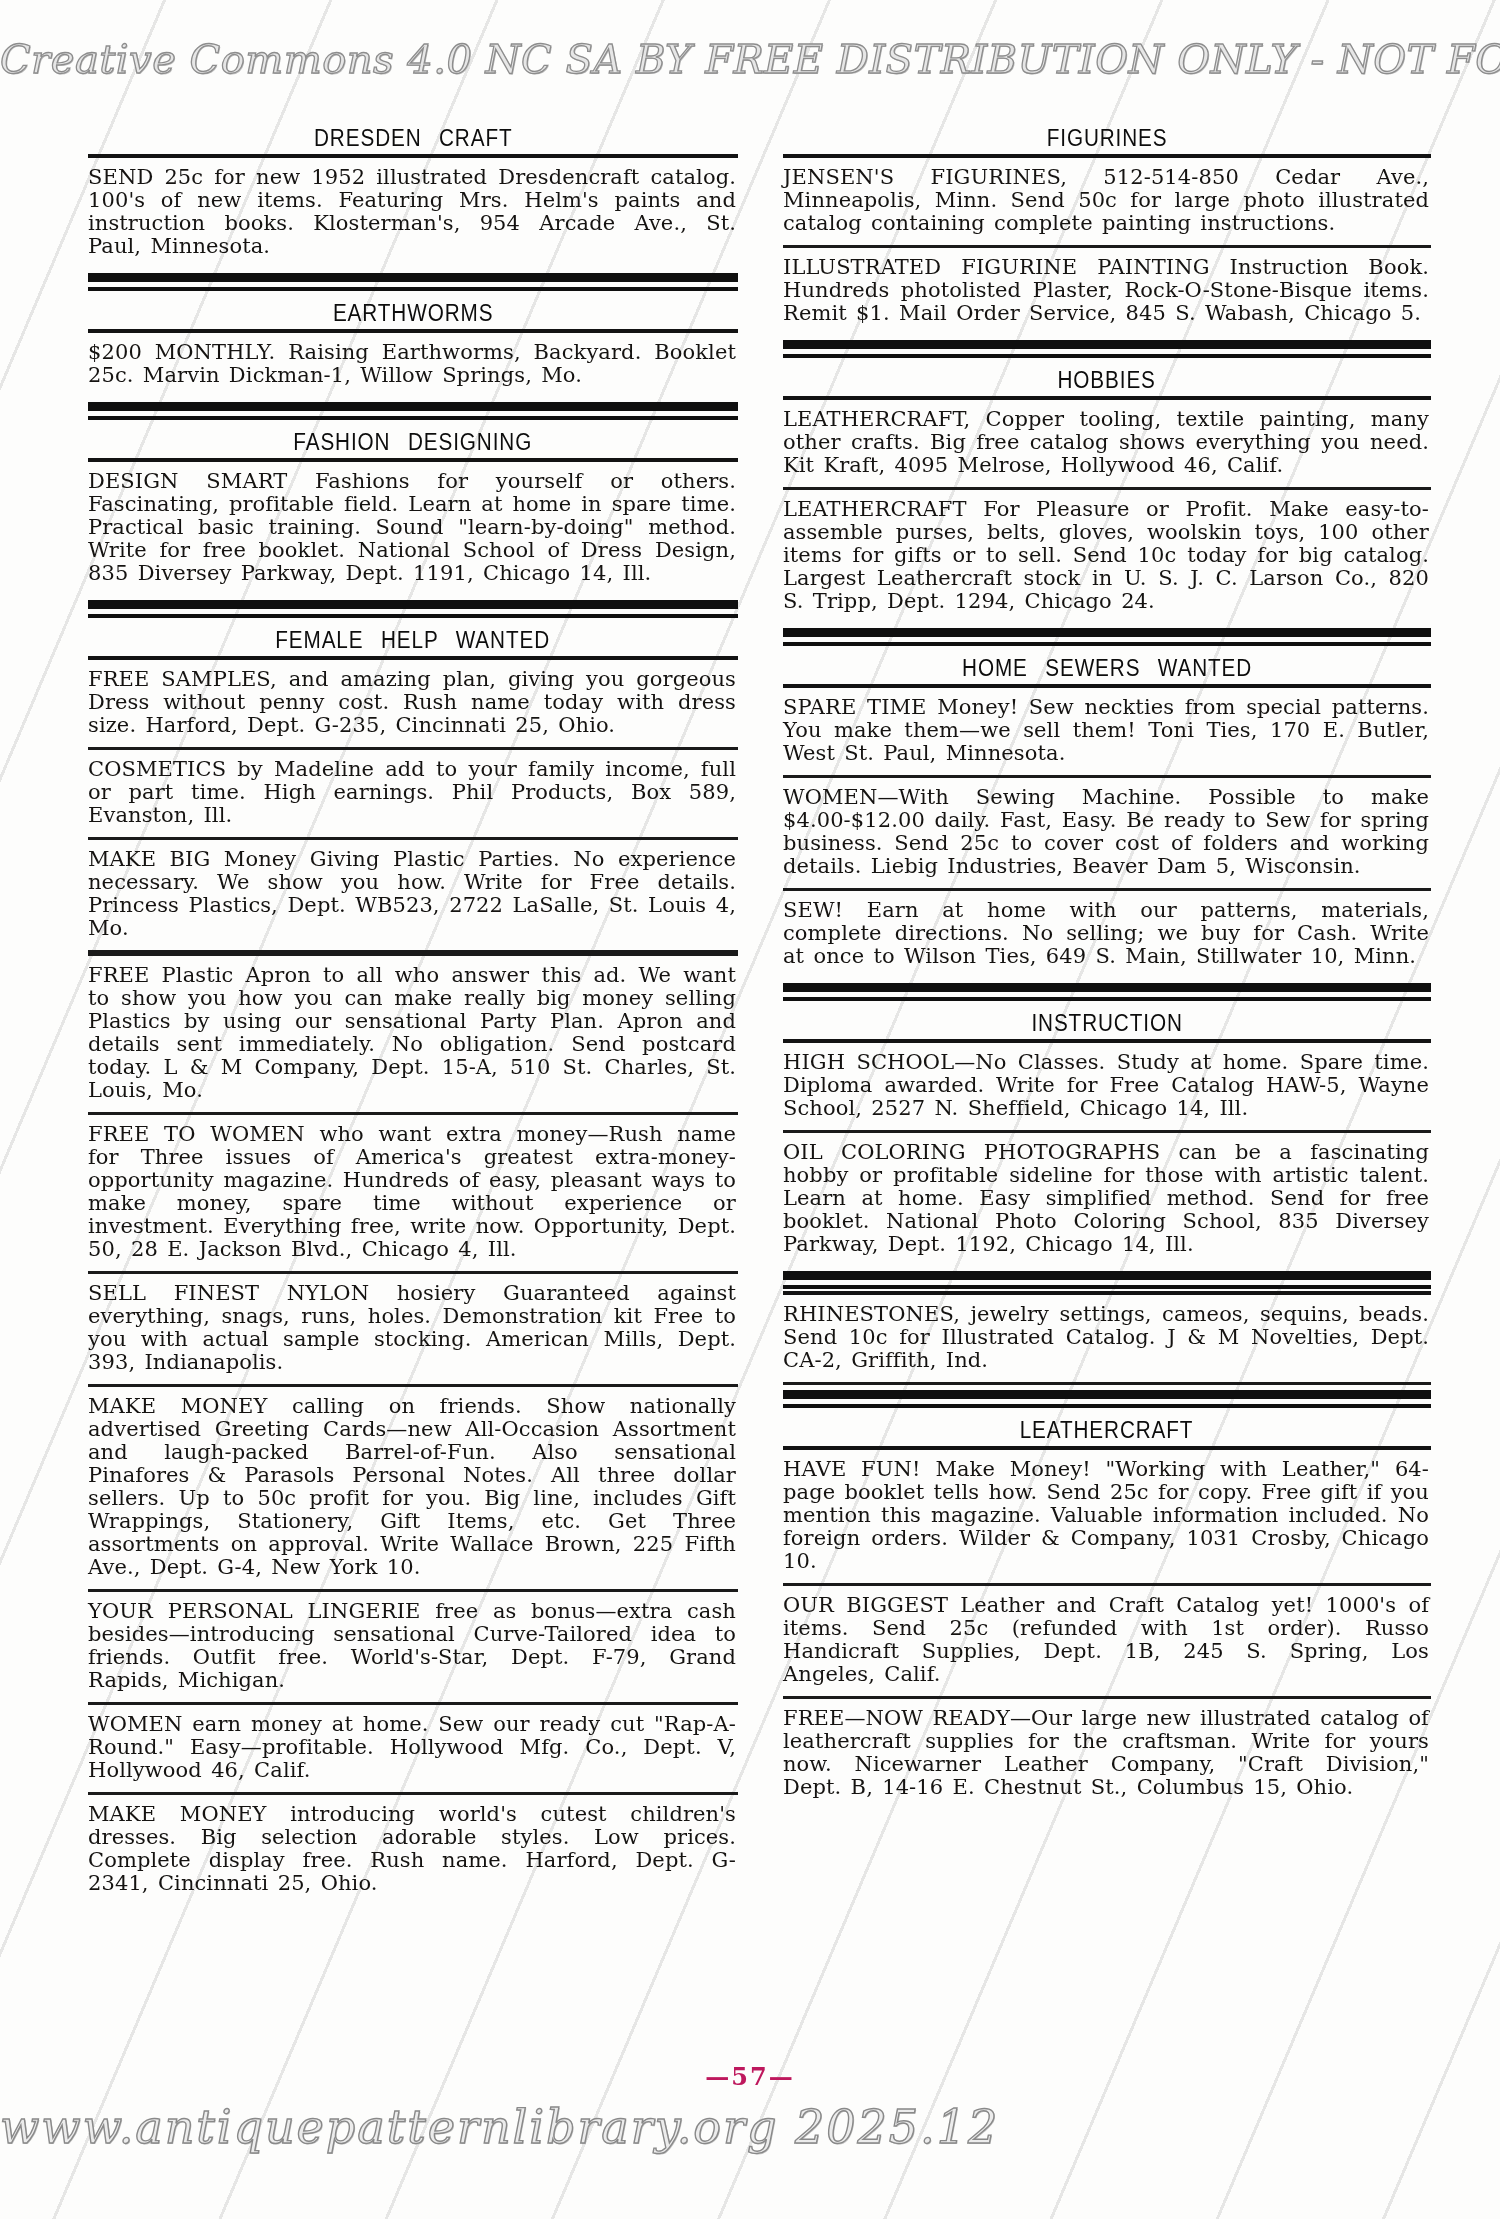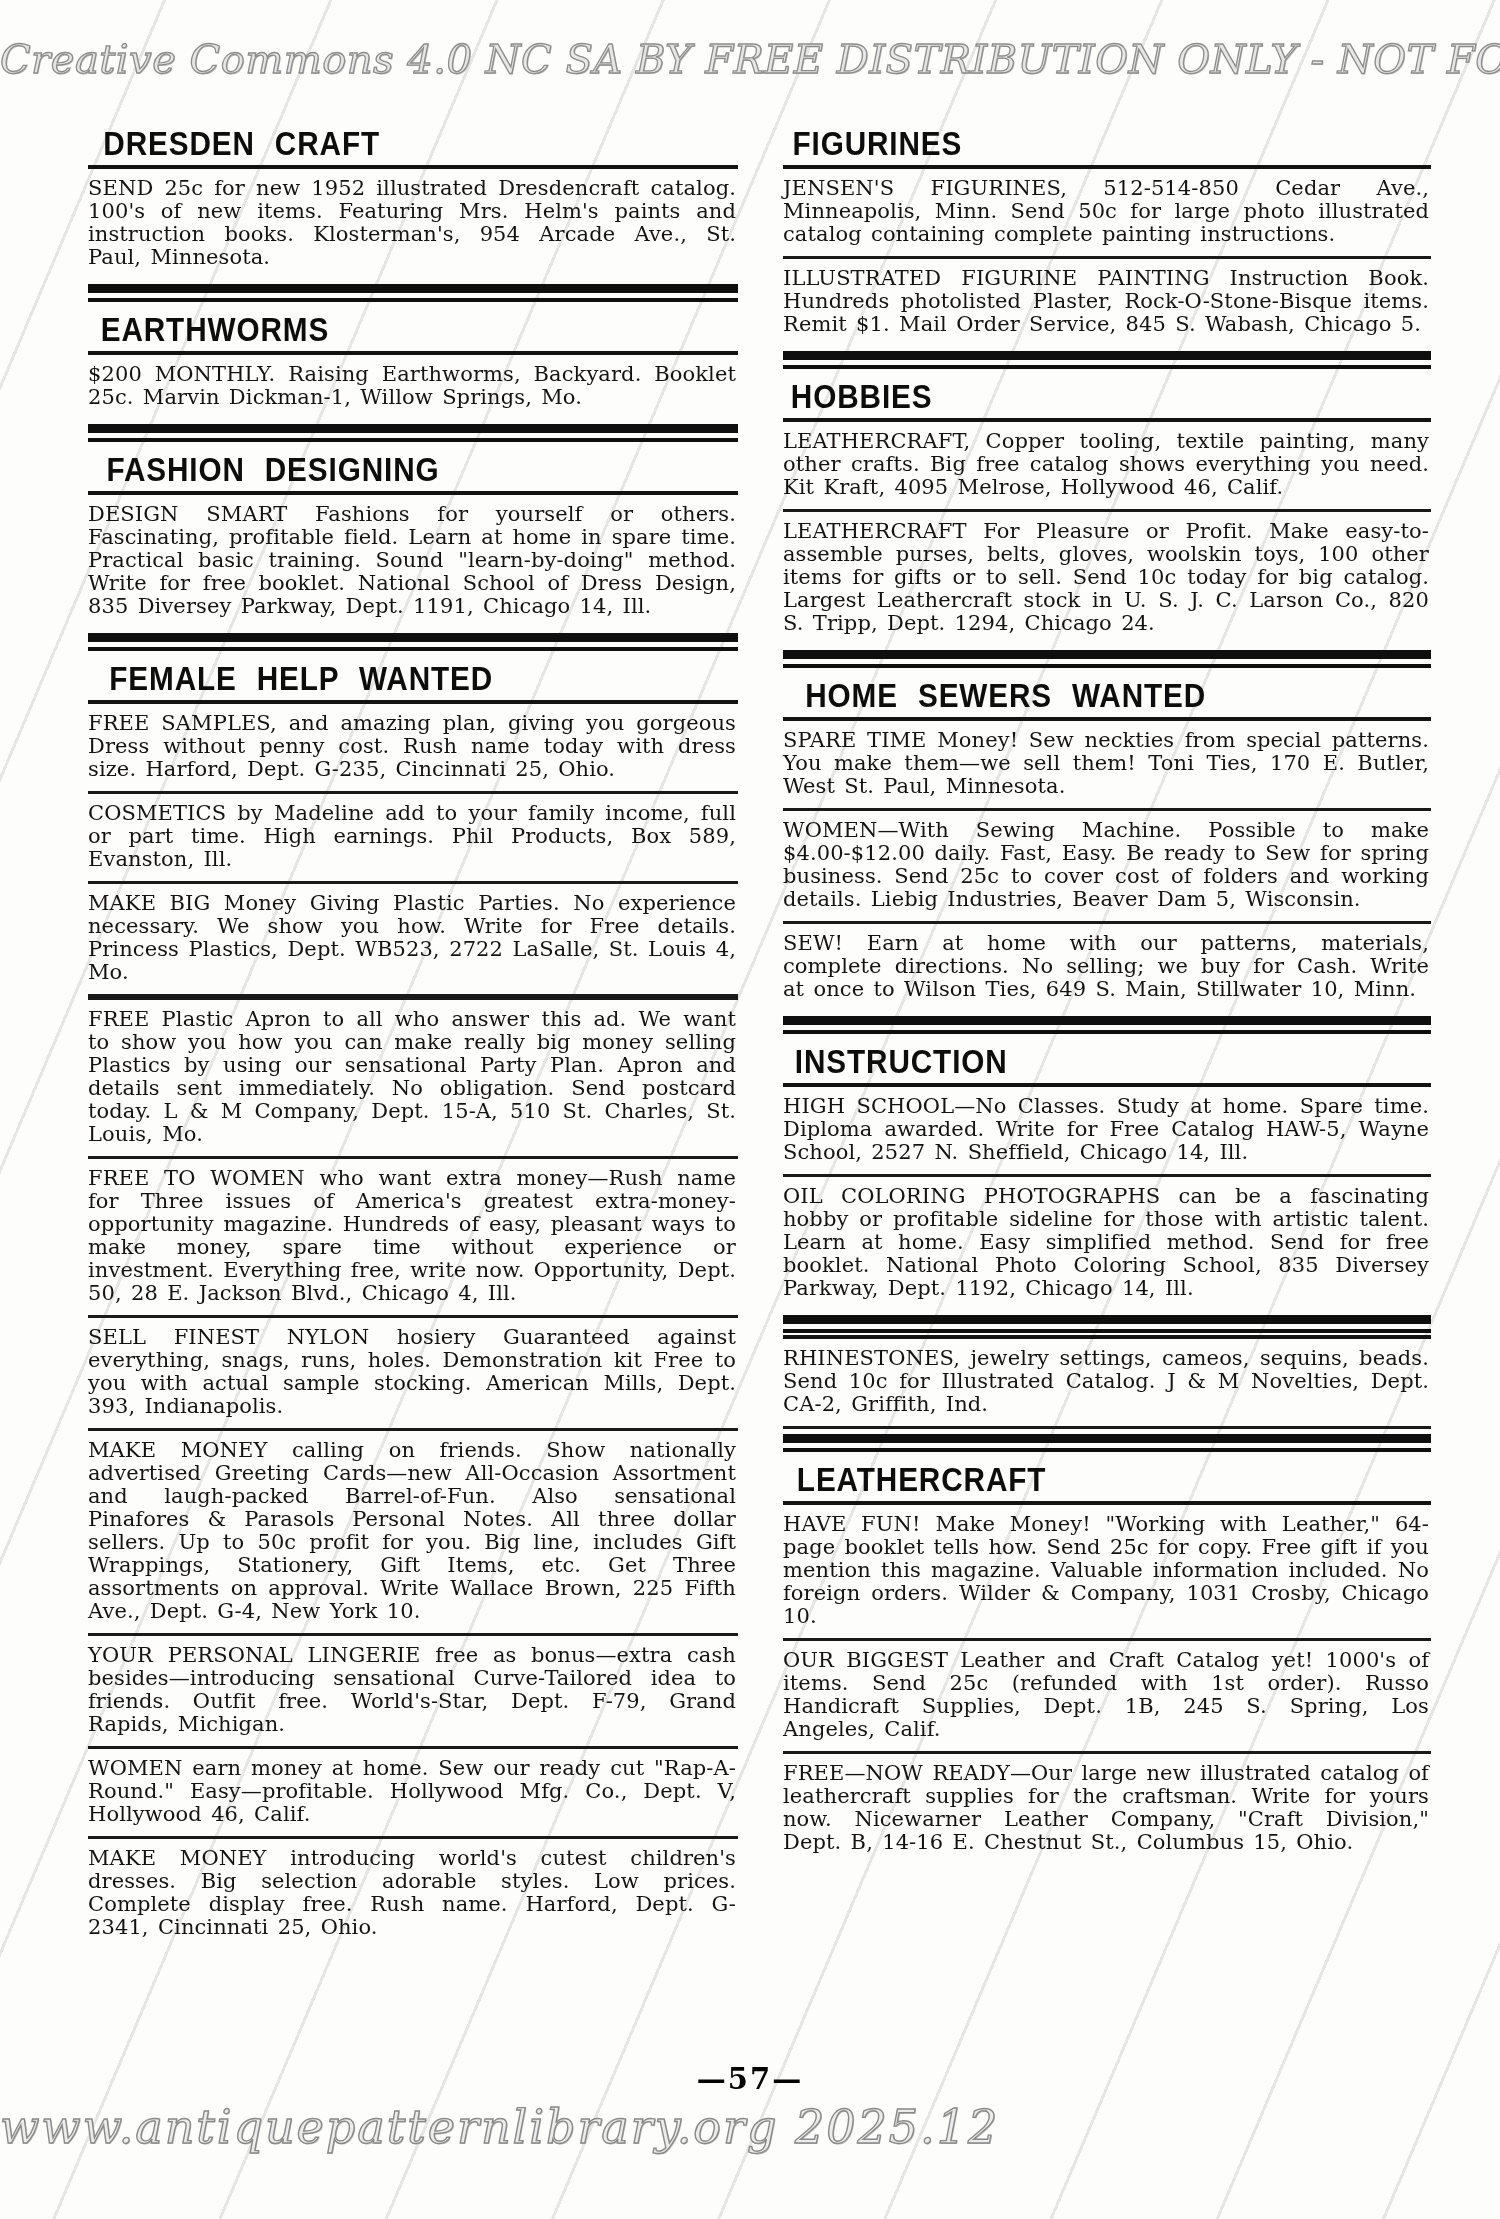--- a/index.html
+++ b/index.html
@@ -16,36 +16,36 @@
   }
   .header-wm{
     position:absolute;top:36px;left:0;width:100%;text-align:center;
     font-style:italic;font-size:40px;letter-spacing:0.5px;white-space:nowrap;
     color:#e6e6e6;-webkit-text-stroke:1.3px #8d8d8d;text-shadow:1px 1px 0 #bdbdbd;
   }
   .col{position:absolute;top:116px;}
   .col-left{left:88px;width:650px;}
   .col-right{left:783px;width:648px;}
   .sec-title{
-    margin:9px 0 2px;text-align:left;color:#0d0d0d;
+    margin:9px 0 2px;text-align:center;color:#0d0d0d;
     font-family:"Liberation Sans","DejaVu Sans",sans-serif;
-    font-weight:700;font-size:33px;letter-spacing:1px;word-spacing:12px;
+    font-weight:400;font-size:23px;letter-spacing:1px;word-spacing:12px;
   }
   .sec-title .tt{display:inline-block;transform:scaleX(0.9);transform-origin:center;}
   .head-rule{border-top:4px solid #131313;margin:2px 0 0;}
   .sec-end{margin-top:5px;border-top:9px solid #0f0f0f;height:5px;border-bottom:4px solid #0f0f0f;}
   .ad{
     margin:0;padding:8px 2px 10px 0;
     font-size:21px;line-height:23px;text-align:justify;
     word-spacing:2.5px;letter-spacing:0.1px;
   }
   .ad-rule{border-top:3px solid #1a1a1a;}
   .footer-page{
     position:absolute;top:2062px;left:0;width:100%;text-align:center;
-    font-size:29px;font-weight:bold;letter-spacing:2px;color:#000000;
+    font-size:24px;font-weight:bold;letter-spacing:2px;color:#be185d;
   }
   .footer-site{
     position:absolute;top:2100px;left:0;width:100%;text-align:left;
     font-style:italic;font-size:46px;letter-spacing:2px;
     color:#ececec;-webkit-text-stroke:1.4px #898989;text-shadow:1px 1px 0 #c2c2c2;
   }
 </style>
 </head>
 <body>
 

